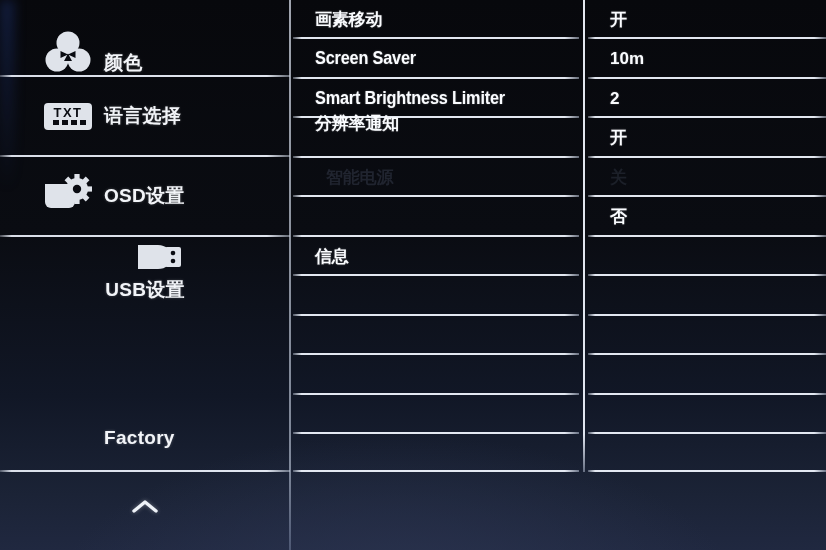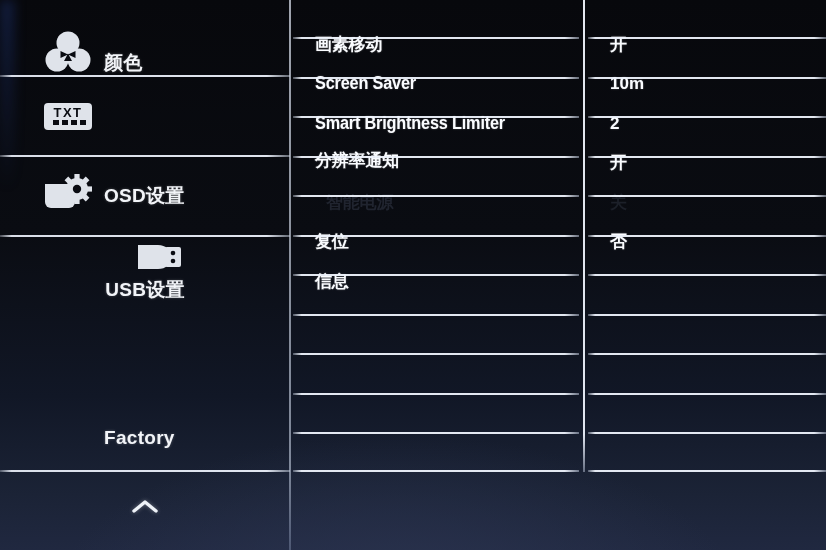--- a/index.html
+++ b/index.html
@@ -110,21 +110,20 @@
     width: 2px;
   }
 
   .row {
     position: absolute;
     left: 0;
     height: 39px;
     display: flex;
     align-items: center;
     box-sizing: border-box;
-    margin-top: 25px;
   }
   .col-mid .row { width: 295px; padding-left: 25px; }
   .col-right .row { width: 240px; padding-left: 24px; }
 
   .row-label {
     color: #fafcff;
     font-size: 17px;
     font-weight: 700;
     letter-spacing: -0.2px;
     white-space: nowrap;
@@ -206,20 +205,21 @@
       <div class="icon-box">
         <svg width="56" height="40" viewBox="0 0 56 40" aria-hidden="true">
           <rect class="ico-fill" x="4" y="7" width="48" height="27" rx="4"></rect>
           <text x="28" y="21" text-anchor="middle" font-family="Liberation Sans, sans-serif" font-size="13" font-weight="700" letter-spacing="1.5" fill="#0a0c12">TXT</text>
           <rect x="13" y="24" width="6" height="5" fill="#0a0c12"></rect>
           <rect x="22" y="24" width="6" height="5" fill="#0a0c12"></rect>
           <rect x="31" y="24" width="6" height="5" fill="#0a0c12"></rect>
           <rect x="40" y="24" width="6" height="5" fill="#0a0c12"></rect>
         </svg>
       </div>
+      <span class="side-label">语言选择</span>
     </div>
     <div class="side-sep" style="top:155px;"></div>
 
     <div class="side-item" style="top:157px;height:78px;">
       <div class="icon-box">
         <svg width="58" height="44" viewBox="0 0 58 44" aria-hidden="true">
           <path class="ico-fill" d="M6 10 h30 v18 a6 6 0 0 1 -6 6 h-18 a6 6 0 0 1 -6 -6 z"></path>
           <g transform="translate(38,15)">
             <circle class="ico-fill" cx="0" cy="0" r="11"></circle>
             <g>
@@ -280,33 +280,30 @@
     <div class="row" style="top:39px;">
         <span class="row-label latin">Screen Saver</span>
       </div>
     <div class="hsep" style="top:77px;"></div>
 
     <div class="row" style="top:79px;">
         <span class="row-label latin">Smart Brightness Limiter</span>
       </div>
     <div class="hsep" style="top:116px;"></div>
 
-    <div class="row" style="top:116px;">
+    <div class="row" style="top:104px;">
         <span class="row-label">分辨率通知</span>
       </div>
     <div class="hsep" style="top:156px;"></div>
 
     <div class="row" style="top:158px;padding-left:36px;">
         <span class="row-label dim">智能电源</span>
       </div>
     <div class="hsep" style="top:195px;"></div>
 
-    <div class="row" style="top:197px;">
-        <span class="row-label">复位</span>
-      </div>
     <div class="hsep" style="top:235px;"></div>
 
     <div class="row" style="top:237px;">
         <span class="row-label">信息</span>
       </div>
     <div class="hsep" style="top:274px;"></div>
 
     <div class="row" style="top:276px;">
         <span class="row-label"></span>
       </div>

